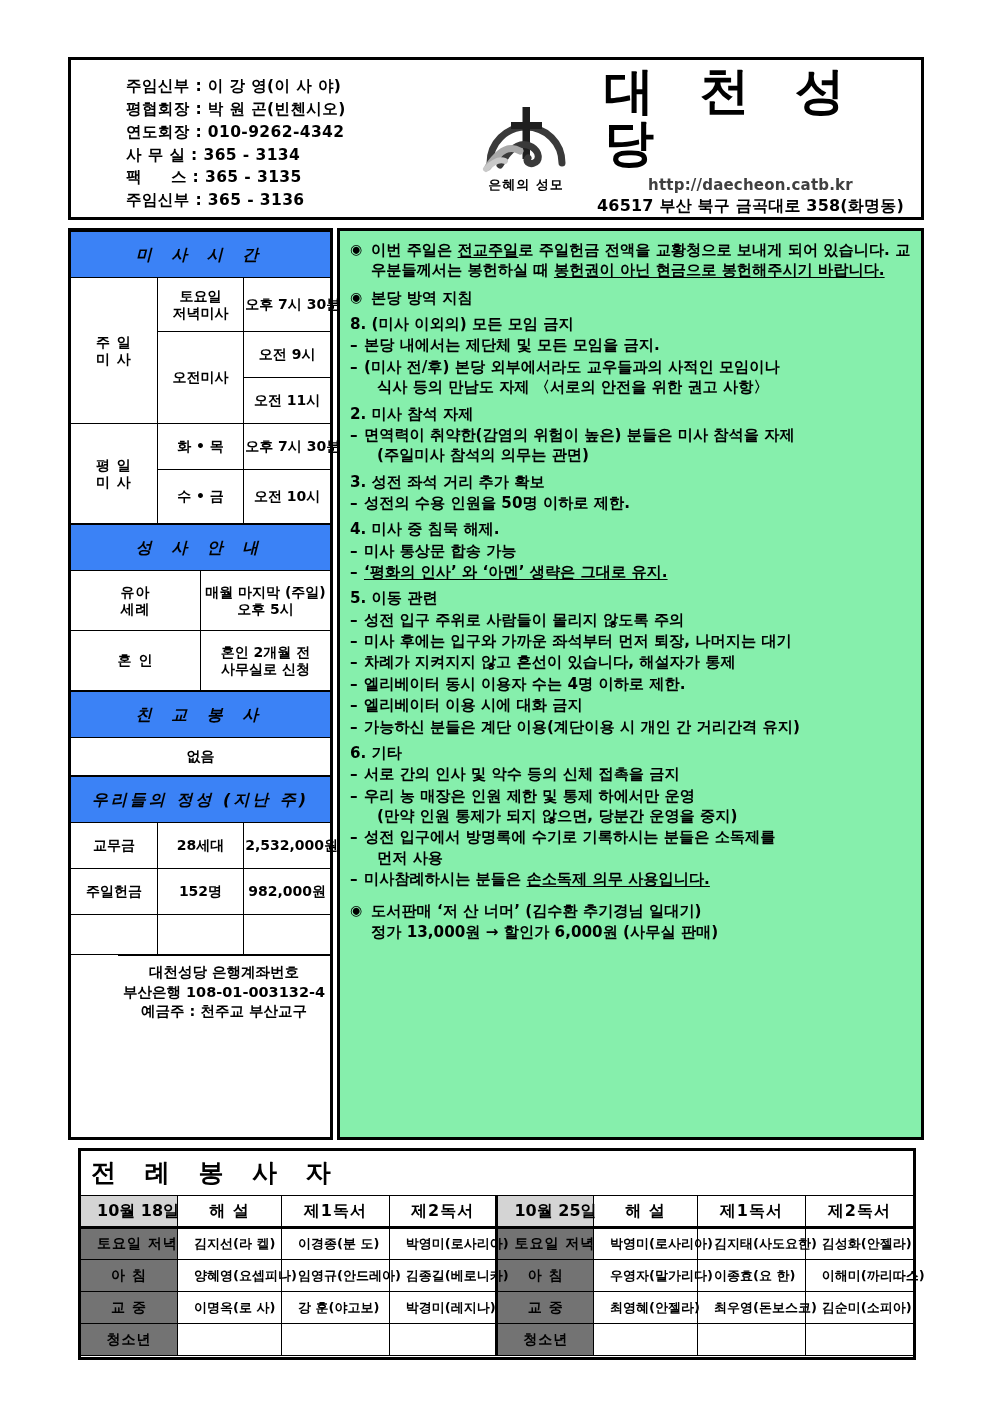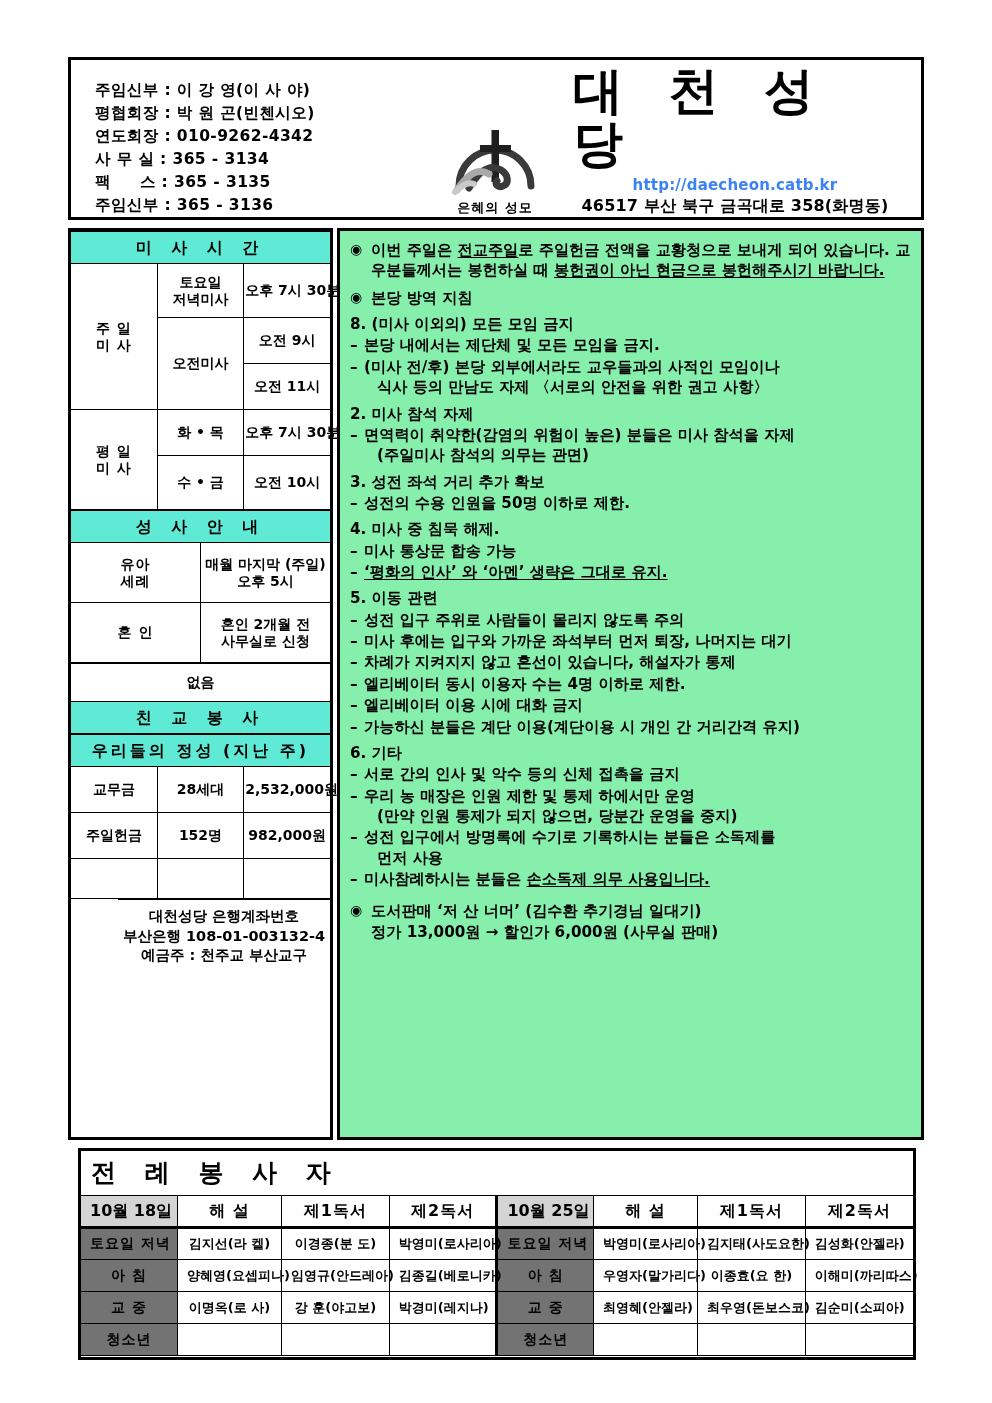--- a/index.html
+++ b/index.html
@@ -27,21 +27,22 @@
   .header-box {
     position: absolute;
     left: 68px; top: 57px;
     width: 856px; height: 163px;
     border: 3px solid #000;
     background: #fff;
   }
   .header-inner {
     display: flex;
     height: 100%;
-    align-items: flex-end;
+    align-items: center;
+    margin-left: 31px;
   }
   .contact-col {
     width: 360px;
     padding: 10px 0 0 24px;
     display: flex;
     flex-direction: column;
     justify-content: flex-start;
   }
   .contact-line {
     font-size: 15.5px;
@@ -118,26 +119,27 @@
   .sb-table td, .sb-table th {
     border: 1.5px solid #000;
     font-size: 14px;
     font-weight: bold;
     text-align: center;
     vertical-align: middle;
     padding: 2px 1px;
     line-height: 1.2;
   }
   .sec-head {
-    background: #5eead4;
+    background: #3b82f6;
     font-size: 16px !important;
     letter-spacing: 7px;
-    height: 32px;
+    height: 46px;
     border-left: none !important;
     border-right: none !important;
+    font-style: italic;
   }
   .sec-head.tight { letter-spacing: 3px; }
   .sb-table tr > td:first-child { border-left: none; }
   .sb-table tr > td:last-child { border-right: none; }
   .v-label { width: 66px; font-size: 14px; letter-spacing: 1px; }
   .mid-col { width: 88px; }
   .h-54 { height: 54px; }
   .h-60 { height: 60px; margin-left: 24px; }
   .h-38 { height: 38px; }
   .h-46 { height: 46px; }
@@ -211,21 +213,21 @@
     border-collapse: collapse;
     table-layout: fixed;
   }
   .bt-table td {
     border: 1.5px solid #000;
     text-align: center;
     vertical-align: middle;
     height: 32px;
     font-size: 13px;
     font-weight: bold;
-    padding: 0 9px;
+    padding: 0 16px;
     white-space: nowrap;
   }
   .bt-table td.hdr {
     background: #d4d4d4;
     font-size: 16px;
     font-weight: bold;
   }
   .bt-table td.colhdr {
     font-size: 16px;
     font-weight: bold;
@@ -267,21 +269,21 @@
             <path d="M22 76 C34 56 44 52 54 58 C62 63 62 72 56 74 C51 76 47 72 50 69" fill="none" stroke="#3a3a3a" stroke-width="7" stroke-linecap="round"></path>
             <path d="M10 78 C22 60 32 56 42 62" fill="none" stroke="#a9a9a9" stroke-width="7" stroke-linecap="round"></path>
             <path d="M8 80 C16 72 22 70 27 72" fill="none" stroke="#c9c9c9" stroke-width="6" stroke-linecap="round"></path>
           </svg>
         </span>
         <div class="logo-caption">은혜의 성모</div>
       </div>
 
       <div class="title-col">
         <div class="church-title">대 천 성 당</div>
-        <div class="church-url" style="color: #3b82f6;">http://daecheon.catb.kr</div>
+        <div class="church-url" style="color: #404040;">http://daecheon.catb.kr</div>
         <div class="church-addr">46517 부산 북구 금곡대로 358(화명동)</div>
       </div>
     </div>
   </div>
 
   <div class="body-row">
 
     <div class="sidebar">
 
       <table class="sb-table">
@@ -325,24 +327,24 @@
         <tr>
           <td class="v-label h-60">혼 인</td>
           <td class="h-60">혼인 2개월 전<br>사무실로 신청</td>
         </tr>
       </tbody>
         </table>
 
       <table class="sb-table">
         <tbody>
             <tr>
+              <td class="sec-head">친 교  봉  사</td>
+            </tr>
+        <tr>
               <td class="h-38">없음</td>
-            </tr>
-        <tr>
-              <td class="sec-head">친 교  봉  사</td>
             </tr>
       </tbody>
         </table>
 
       <table class="sb-table">
         <tbody>
             <tr>
               <td class="sec-head tight" colspan="3">우리들의 정성 (지난 주)</td>
             </tr>
         <tr>

